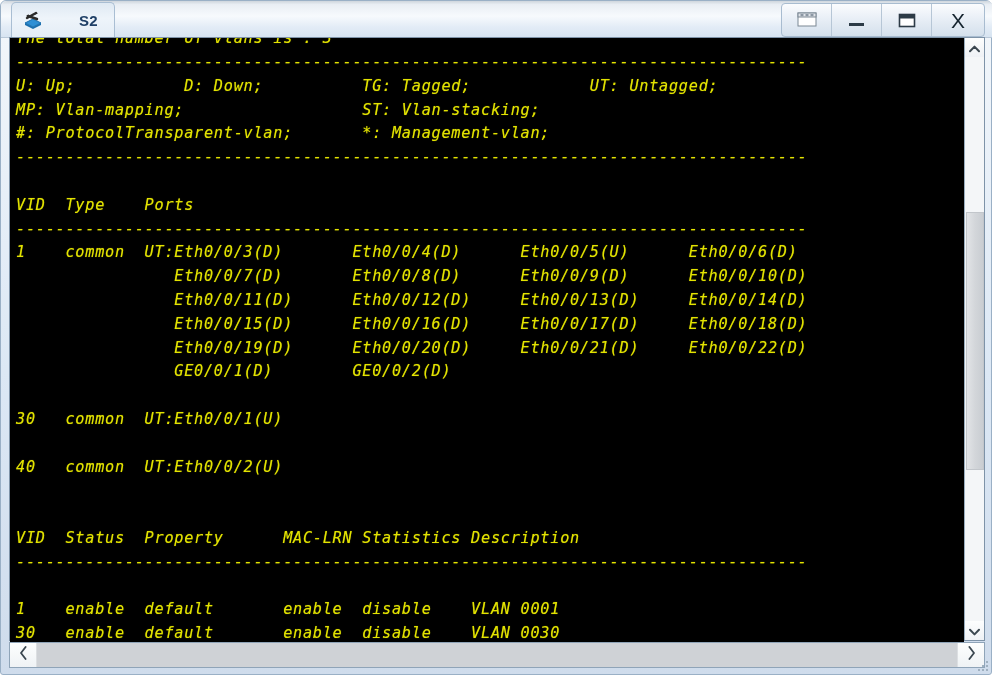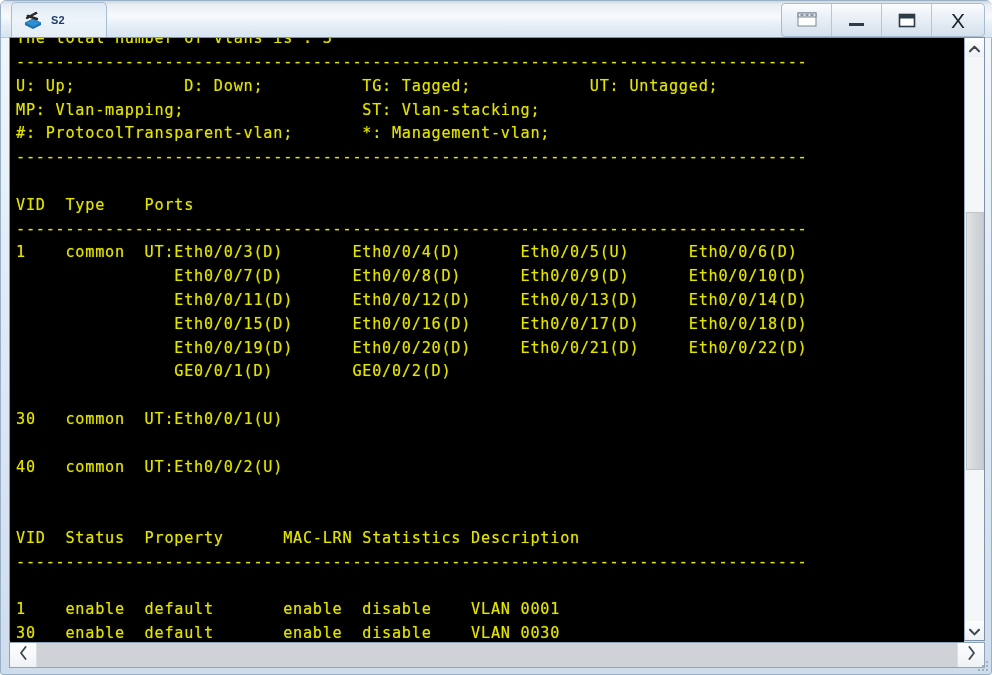--- a/index.html
+++ b/index.html
@@ -53,24 +53,25 @@
     border-bottom: none;
     border-radius: 5px 5px 0 0;
     box-sizing: border-box;
     display: flex;
     align-items: center;
     gap: 7px;
   }
   .tab-icon { width: 22px; height: 22px; display:block; }
   .tab-label {
     font-family: "Liberation Sans", sans-serif;
-    font-size: 11px;
+    font-size: 15px;
     font-weight: bold;
     color: #1f3f66;
     letter-spacing: 0.2px;
+    margin-left: 28px;
   }
 
   
   .winbtns {
     position: absolute;
     right: 8px; top: 2px;
     height: 32px;
     display: flex;
     align-items: stretch;
     background: linear-gradient(180deg,#fbfcfe 0%, #e6edf5 52%, #d4e0ec 100%);
@@ -108,20 +109,21 @@
     border: 1px solid #7e93a8;
     background: #000000;
   }
   .term {
     position: absolute;
     left: 0; top: 0;
     width: 954px;
     height: 616px;
     background: #000000;
     overflow: hidden;
+    font-style: italic;
   }
   .term pre {
     margin: 0;
     padding: 0 0 0 6px;
     font-family: "DejaVu Sans Mono", "Liberation Mono", monospace;
     font-size: 15.2px;
     line-height: 23.8px;
     color: #e3e300;
     white-space: pre;
     letter-spacing: 0.75px;

